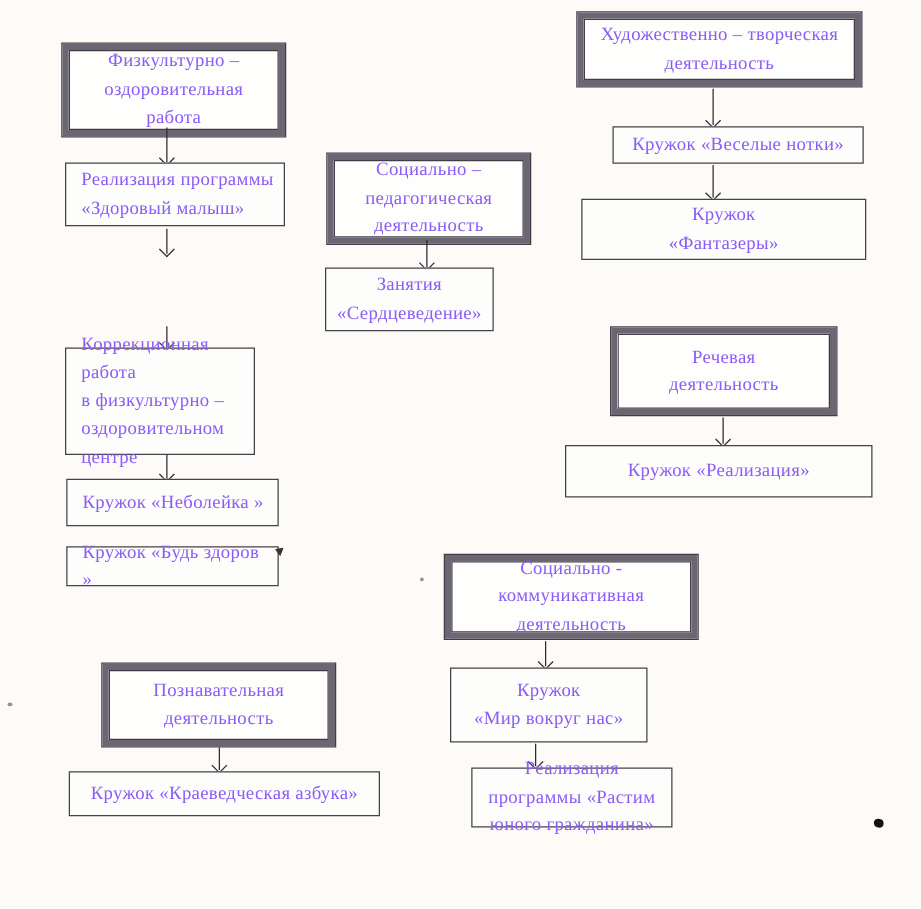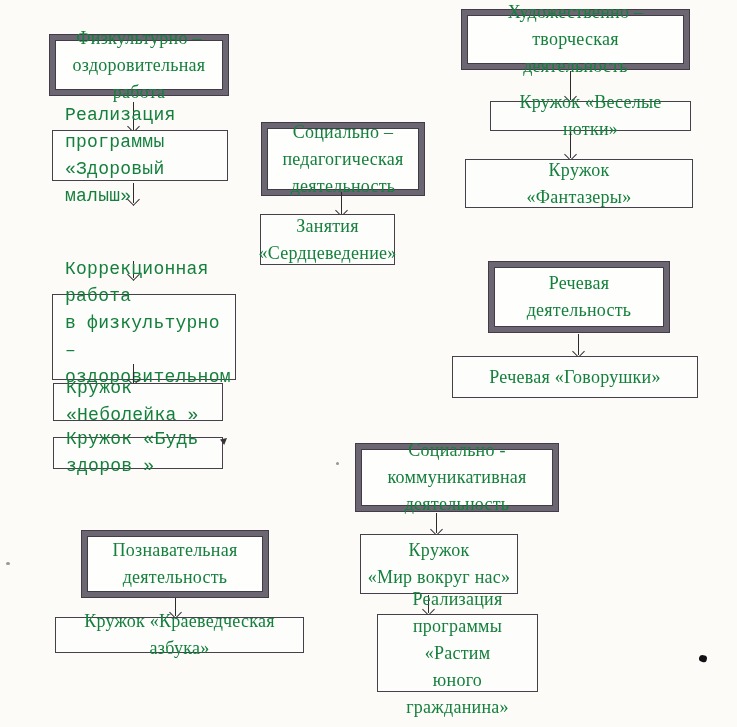--- a/index.html
+++ b/index.html
@@ -17,33 +17,32 @@
   }
   .node {
     position: absolute;
     box-sizing: border-box;
     display: flex;
     align-items: center;
     justify-content: center;
     text-align: center;
     background: #fdfdfb;
     border: 1.5px solid #46404a;
-    color: #15803d;
-    font-size: 18px;
+    color: #8b5cf6;
+    font-size: 15px;
     line-height: 1.5;
     letter-spacing: 0.25px;
     white-space: pre-line;
     padding: 2px 6px;
   }
   .node.left {
     justify-content: flex-start;
     text-align: left;
     padding-left: 12px;
     padding-right: 6px;
-    font-family: Liberation Mono, monospace;
   }
   .node.thick {
     border: 5px solid #6c6673;
     box-shadow: 0 0 0 1px #423c48, inset 0 0 0 1px #423c48;
     background: #fefefc;
   }
   .arrow {
     position: absolute;
     width: 0;
     border-left: 1.5px solid #2e2a30;
@@ -74,32 +73,32 @@
     position: absolute;
     background: #9a948f;
     border-radius: 50%;
   }
 </style>
 </head>
 <body>
 
 <div id="canvas">
 
-  <div class="node thick" style="left:50px; top:35px; width:178px; height:60px">Физкультурно –
+  <div class="node thick" style="left:50px; top:35px; width:178px; height:74px">Физкультурно –
 оздоровительная
 работа</div>
   <div class="arrow" style="left:133px; top:102px; height:28px"></div>
 
   <div class="node left" style="left:52px; top:130px; width:176px; height:51px">Реализация программы
 «Здоровый малыш»</div>
   <div class="arrow" style="left:133px; top:183px; height:20px"></div>
 
   <div class="arrow" style="left:133px; top:261px; height:17px"></div>
 
-  <div class="node left" style="left:52px; top:294px; width:184px; height:86px">Коррекционная работа
+  <div class="node left" style="left:52px; top:278px; width:152px; height:86px">Коррекционная работа
 в физкультурно –
 оздоровительном
 центре</div>
   <div class="arrow" style="left:133px; top:364px; height:19px"></div>
 
   <div class="node left" style="left:53px; top:383px; width:170px; height:38px">Кружок «Неболейка »</div>
 
   <div class="node left" style="left:53px; top:437px; width:170px; height:32px">Кружок «Будь здоров »</div>
 
   <div class="node thick" style="left:262px; top:123px; width:162px; height:72px">Социально –
@@ -117,32 +116,32 @@
   <div class="node" style="left:490px; top:101px; width:201px; height:30px">Кружок «Веселые нотки»</div>
   <div class="arrow" style="left:570px; top:132px; height:26px"></div>
 
   <div class="node" style="left:465px; top:159px; width:228px; height:49px">Кружок
 «Фантазеры»</div>
 
   <div class="node thick" style="left:489px; top:262px; width:180px; height:70px">Речевая
 деятельность</div>
   <div class="arrow" style="left:578px; top:334px; height:21px"></div>
 
-  <div class="node" style="left:452px; top:356px; width:246px; height:42px">Речевая «Говорушки»</div>
+  <div class="node" style="left:452px; top:356px; width:246px; height:42px">Кружок «Реализация»</div>
 
   <div class="node thick" style="left:356px; top:444px; width:202px; height:67px">Социально  -
 коммуникативная
 деятельность</div>
   <div class="arrow" style="left:436px; top:513px; height:20px"></div>
 
   <div class="node" style="left:360px; top:534px; width:158px; height:60px">Кружок
 «Мир вокруг нас»</div>
   <div class="arrow" style="left:428px; top:595px; height:18px"></div>
 
-  <div class="node" style="left:377px; top:614px; width:161px; height:78px">Реализация
+  <div class="node" style="left:377px; top:614px; width:161px; height:48px">Реализация
 программы «Растим
 юного гражданина»</div>
 
   <div class="node thick" style="left:82px; top:531px; width:186px; height:66px">Познавательная
 деятельность</div>
   <div class="arrow" style="left:175px; top:598px; height:18px"></div>
 
   <div class="node" style="left:55px; top:617px; width:249px; height:36px">Кружок «Краеведческая азбука»</div>
 
   <div class="ink-blob" style="left:699px; top:655px; width:8px; height:7px"></div>

